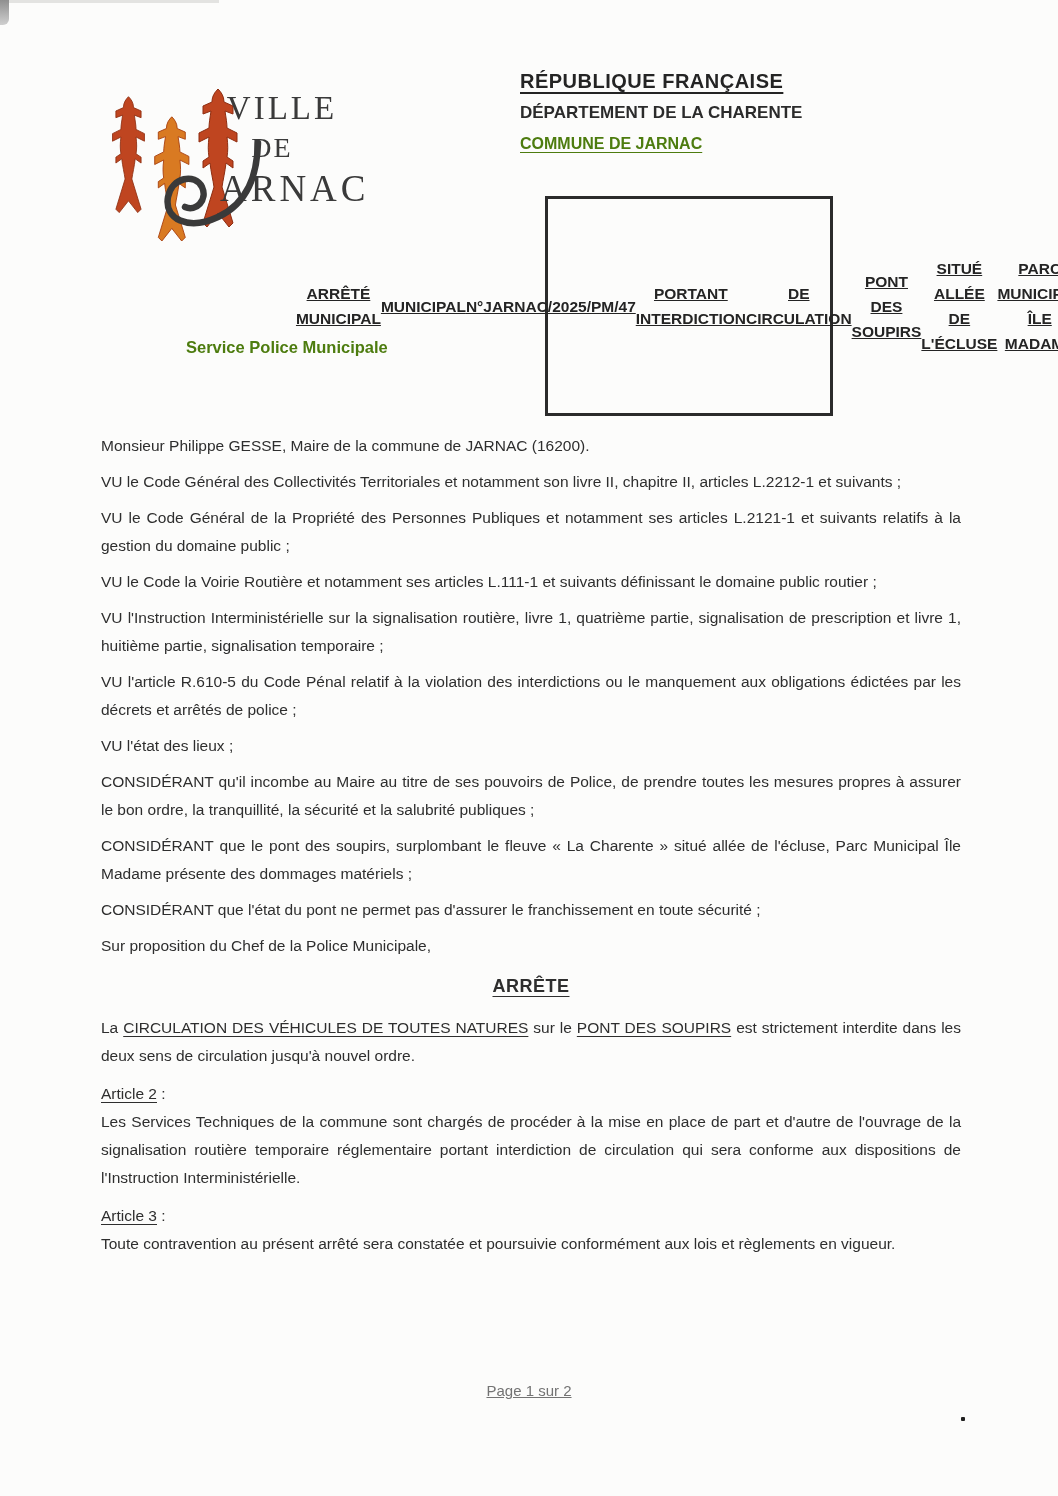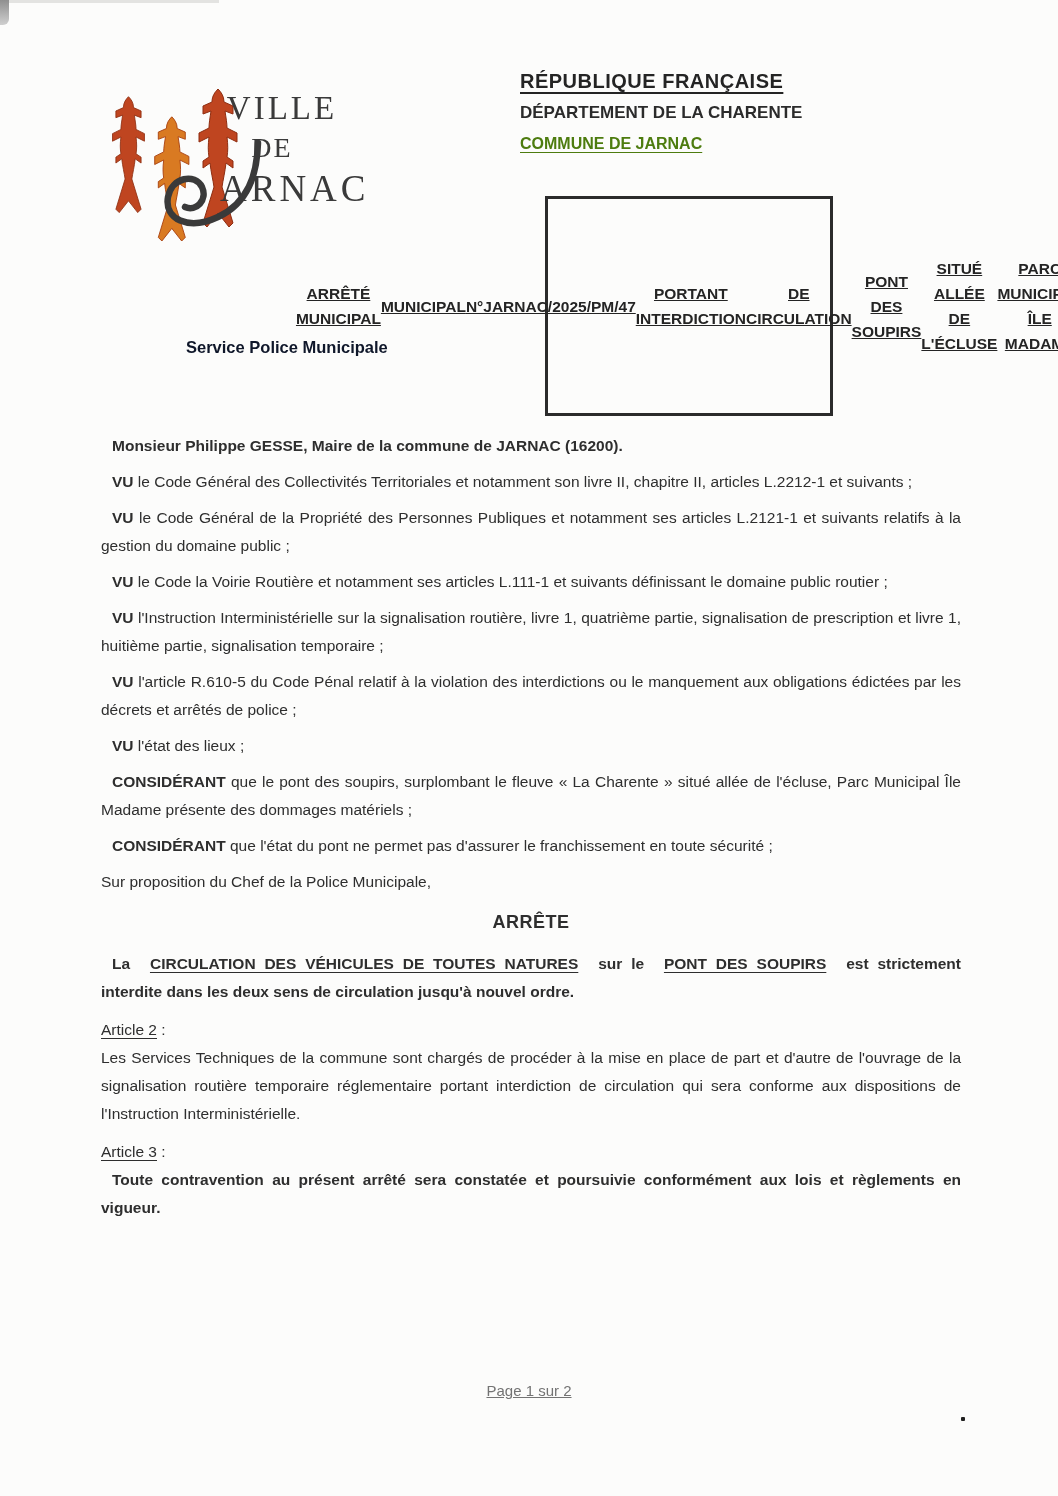--- a/index.html
+++ b/index.html
@@ -28,30 +28,30 @@
   .gov-commune{font-size:16px;margin-top:12px;font-weight:bold;
     text-decoration:underline;text-underline-offset:3px;color:#4d7c0f;}
   
   .title-box{
     position:absolute;left:545px;top:196px;width:288px;height:220px;
     border:3px solid #2b2b2b;box-sizing:border-box;
     display:flex;flex-direction:row;justify-content:center;align-items:center;
     text-align:center;font-weight:bold;font-size:15.5px;line-height:25px;color:#242424;text-decoration:underline;
   }
   
-  .service{position:absolute;left:186px;top:338px;font-size:16.5px;font-weight:bold;color:#0f172a;}
+  .service{position:absolute;left:186px;top:338px;font-size:16.5px;font-weight:bold;color:#4d7c0f;}
   
   .content{position:absolute;left:101px;top:432px;width:860px;font-size:15.5px;line-height:28px;}
   .para{margin:0 0 8px 0;text-align:justify;}
-  .para b, .bold{font-weight:bold;margin-left:11px;}
+  .para b, .bold{font-weight:normal;}
   .u{text-decoration:underline;text-underline-offset:3px;}
   .arrete-heading{
     margin:12px 0 14px 0;text-align:center;font-weight:bold;font-size:18px;
   }
-  .arrete-heading span{text-underline-offset:4px;letter-spacing:.5px;}
+  .arrete-heading span{text-decoration:underline;text-underline-offset:4px;letter-spacing:.5px;}
   .article{margin:0 0 10px 0;}
   .article-label{margin:0;}
   .article-body{margin:0 0 8px 0;}
   
   .footer{position:absolute;left:0;top:1382px;width:100%;text-align:center;
     font-size:15px;color:#737373;text-decoration:underline;}
 </style>
 </head>
 <body>
 
@@ -112,20 +112,21 @@
 
   <div class="content">
     <div>
         <p class="para bold">Monsieur Philippe GESSE, Maire de la commune de JARNAC (16200).</p>
         <p class="para"><b>VU</b> le Code Général des Collectivités Territoriales et notamment son livre II, chapitre II, articles L.2212-1 et suivants ;</p>
         <p class="para"><b>VU</b> le Code Général de la Propriété des Personnes Publiques et notamment ses articles L.2121-1 et suivants relatifs à la gestion du domaine public ;</p>
         <p class="para"><b>VU</b> le Code la Voirie Routière et notamment ses articles L.111-1 et suivants définissant le domaine public routier ;</p>
         <p class="para"><b>VU</b> l'Instruction Interministérielle sur la signalisation routière, livre 1, quatrième partie, signalisation de prescription et livre 1, huitième partie, signalisation temporaire ;</p>
         <p class="para"><b>VU</b> l'article R.610-5 du Code Pénal relatif à la violation des interdictions ou le manquement aux obligations édictées par les décrets et arrêtés de police ;</p>
         <p class="para"><b>VU</b> l'état des lieux ;</p>
+        <p class="para"><b>CONSIDÉRANT</b> qu'il incombe au Maire au titre de ses pouvoirs de Police, de prendre toutes les mesures propres à assurer le bon ordre, la tranquillité, la sécurité et la salubrité publiques ;</p>
         <p class="para"><b>CONSIDÉRANT</b> que le pont des soupirs, surplombant le fleuve « La Charente » situé allée de l'écluse, Parc Municipal Île Madame présente des dommages matériels ;</p>
         <p class="para"><b>CONSIDÉRANT</b> que l'état du pont ne permet pas d'assurer le franchissement en toute sécurité ;</p>
         <p class="para">Sur proposition du Chef de la Police Municipale,</p>
       </div>
     <p class="arrete-heading"><span>ARRÊTE</span></p>
     <div>
         <div class="article">
           <p class="para article-body"><span class="bold">La </span><span class="bold u">CIRCULATION DES VÉHICULES DE TOUTES NATURES</span><span class="bold"> sur le </span><span class="bold u">PONT DES SOUPIRS</span><span class="bold"> est strictement interdite dans les deux sens de circulation jusqu'à nouvel ordre.</span></p>
         </div>
         <div class="article">

